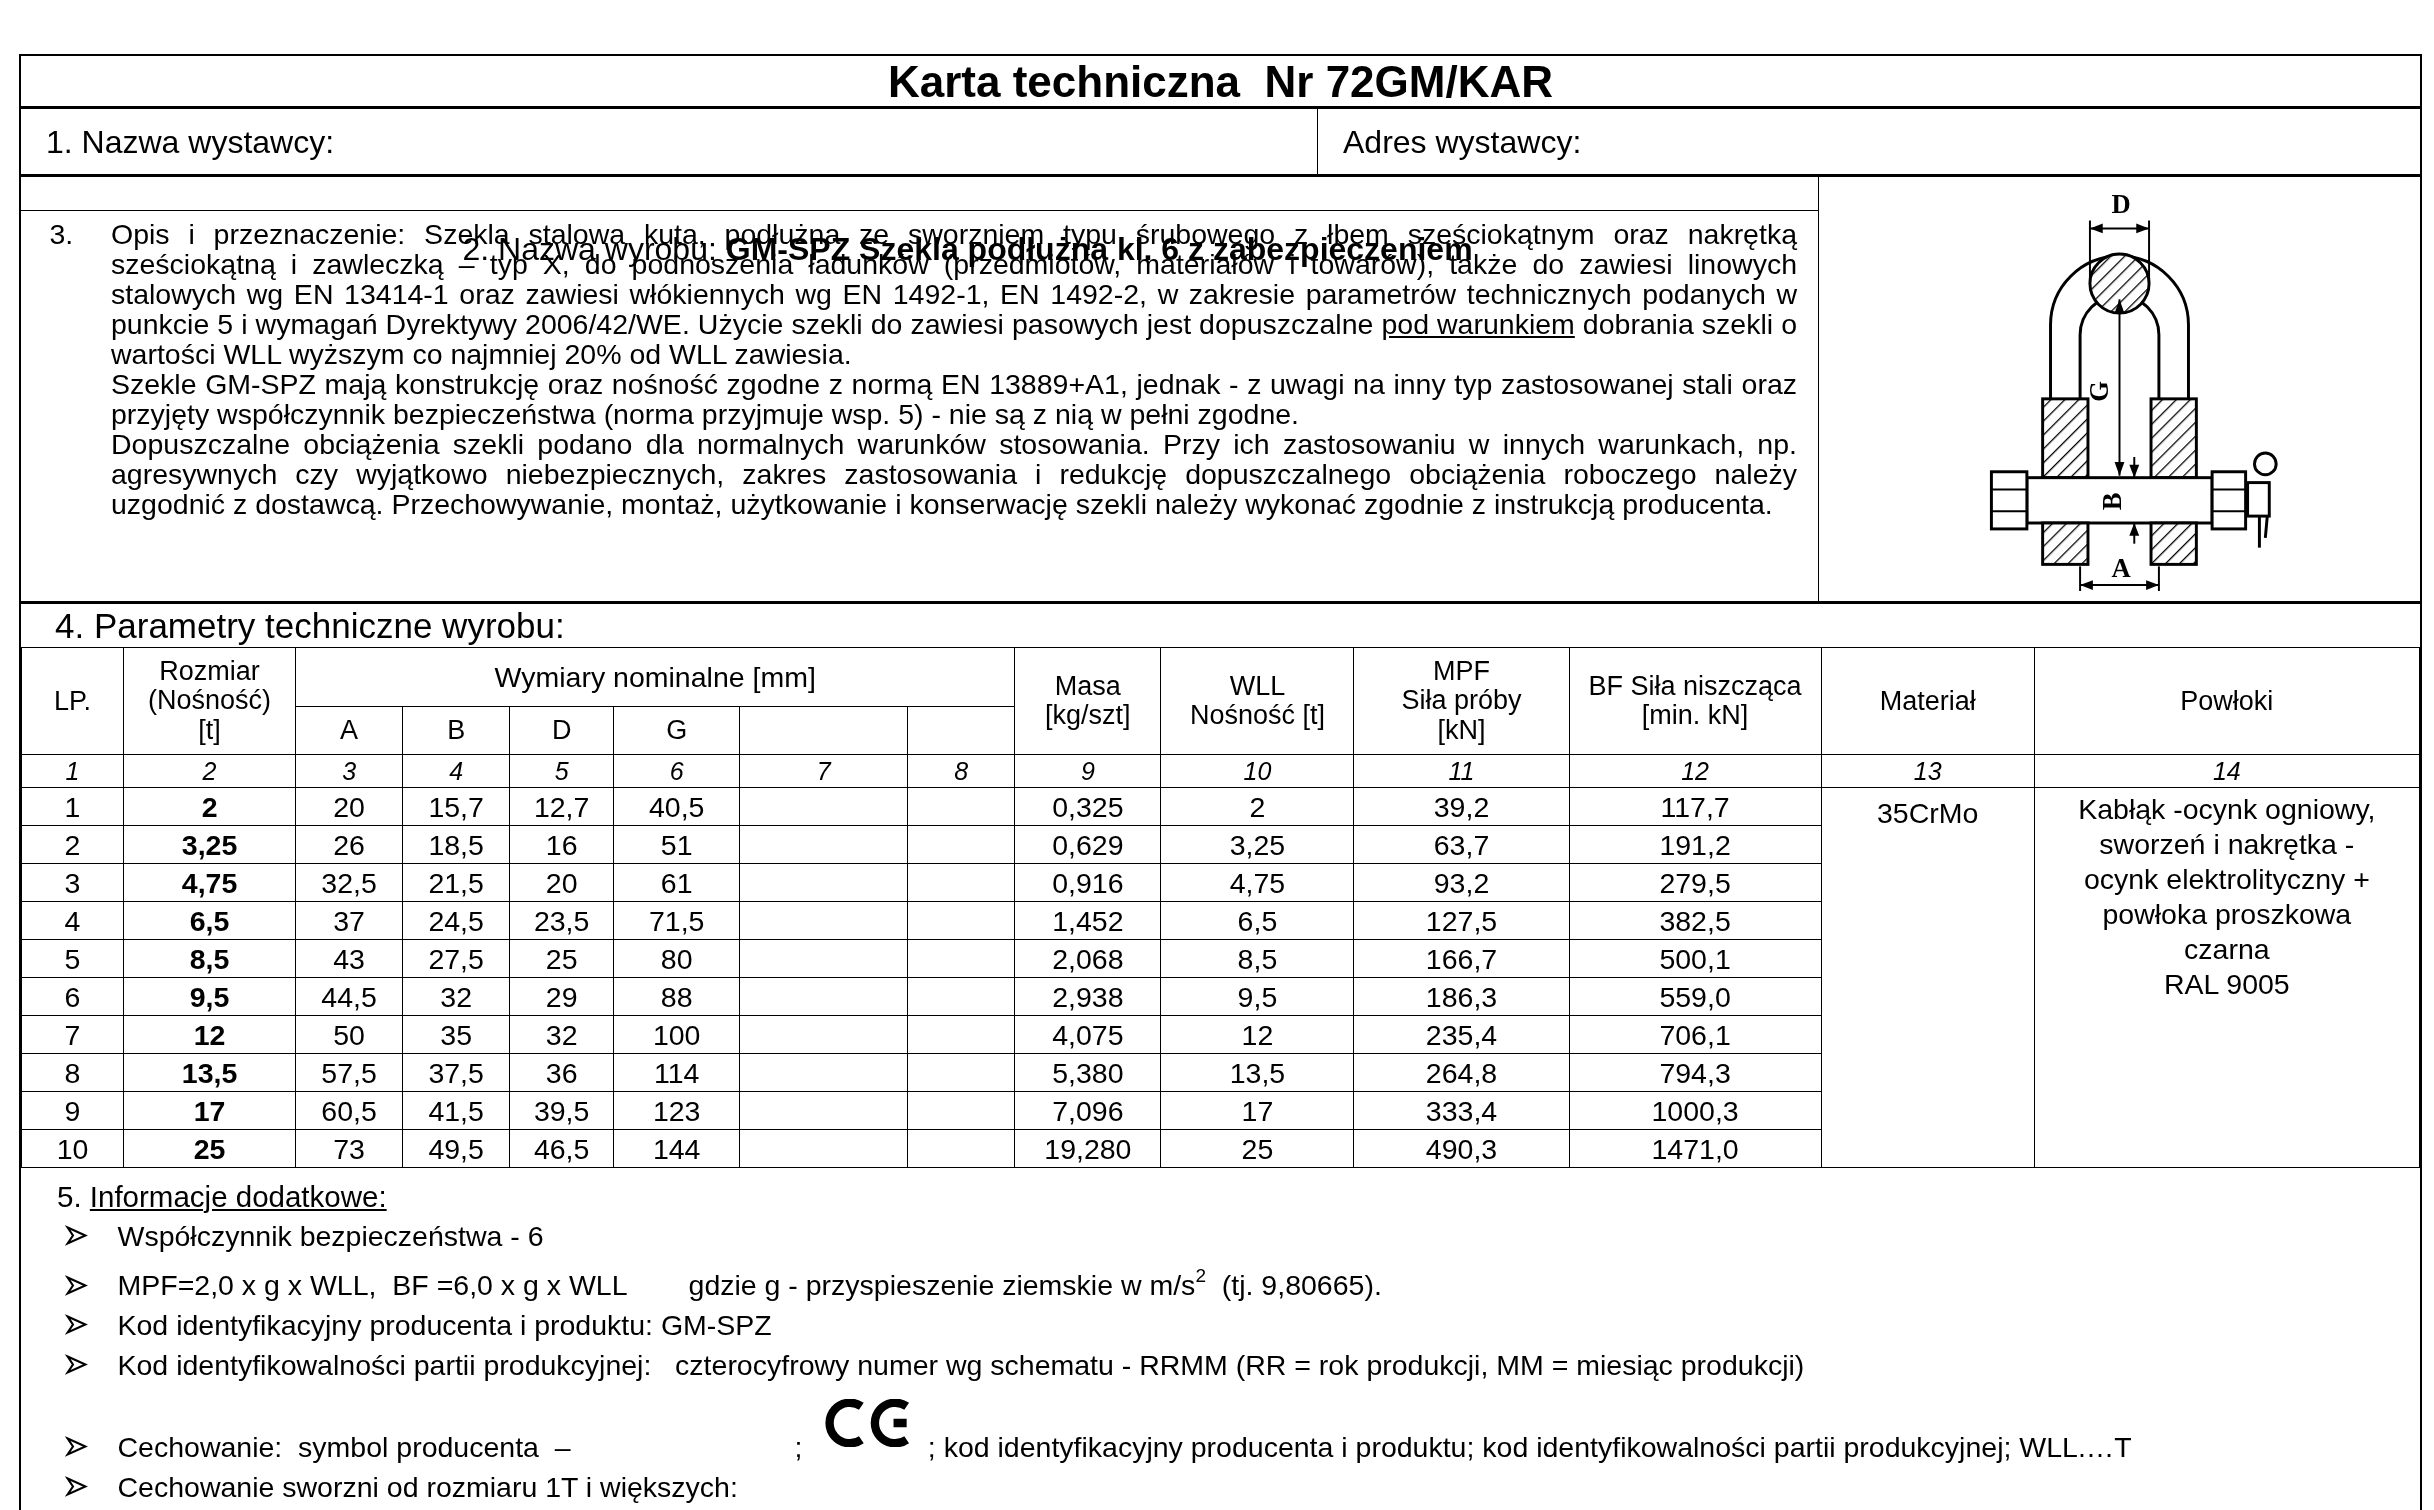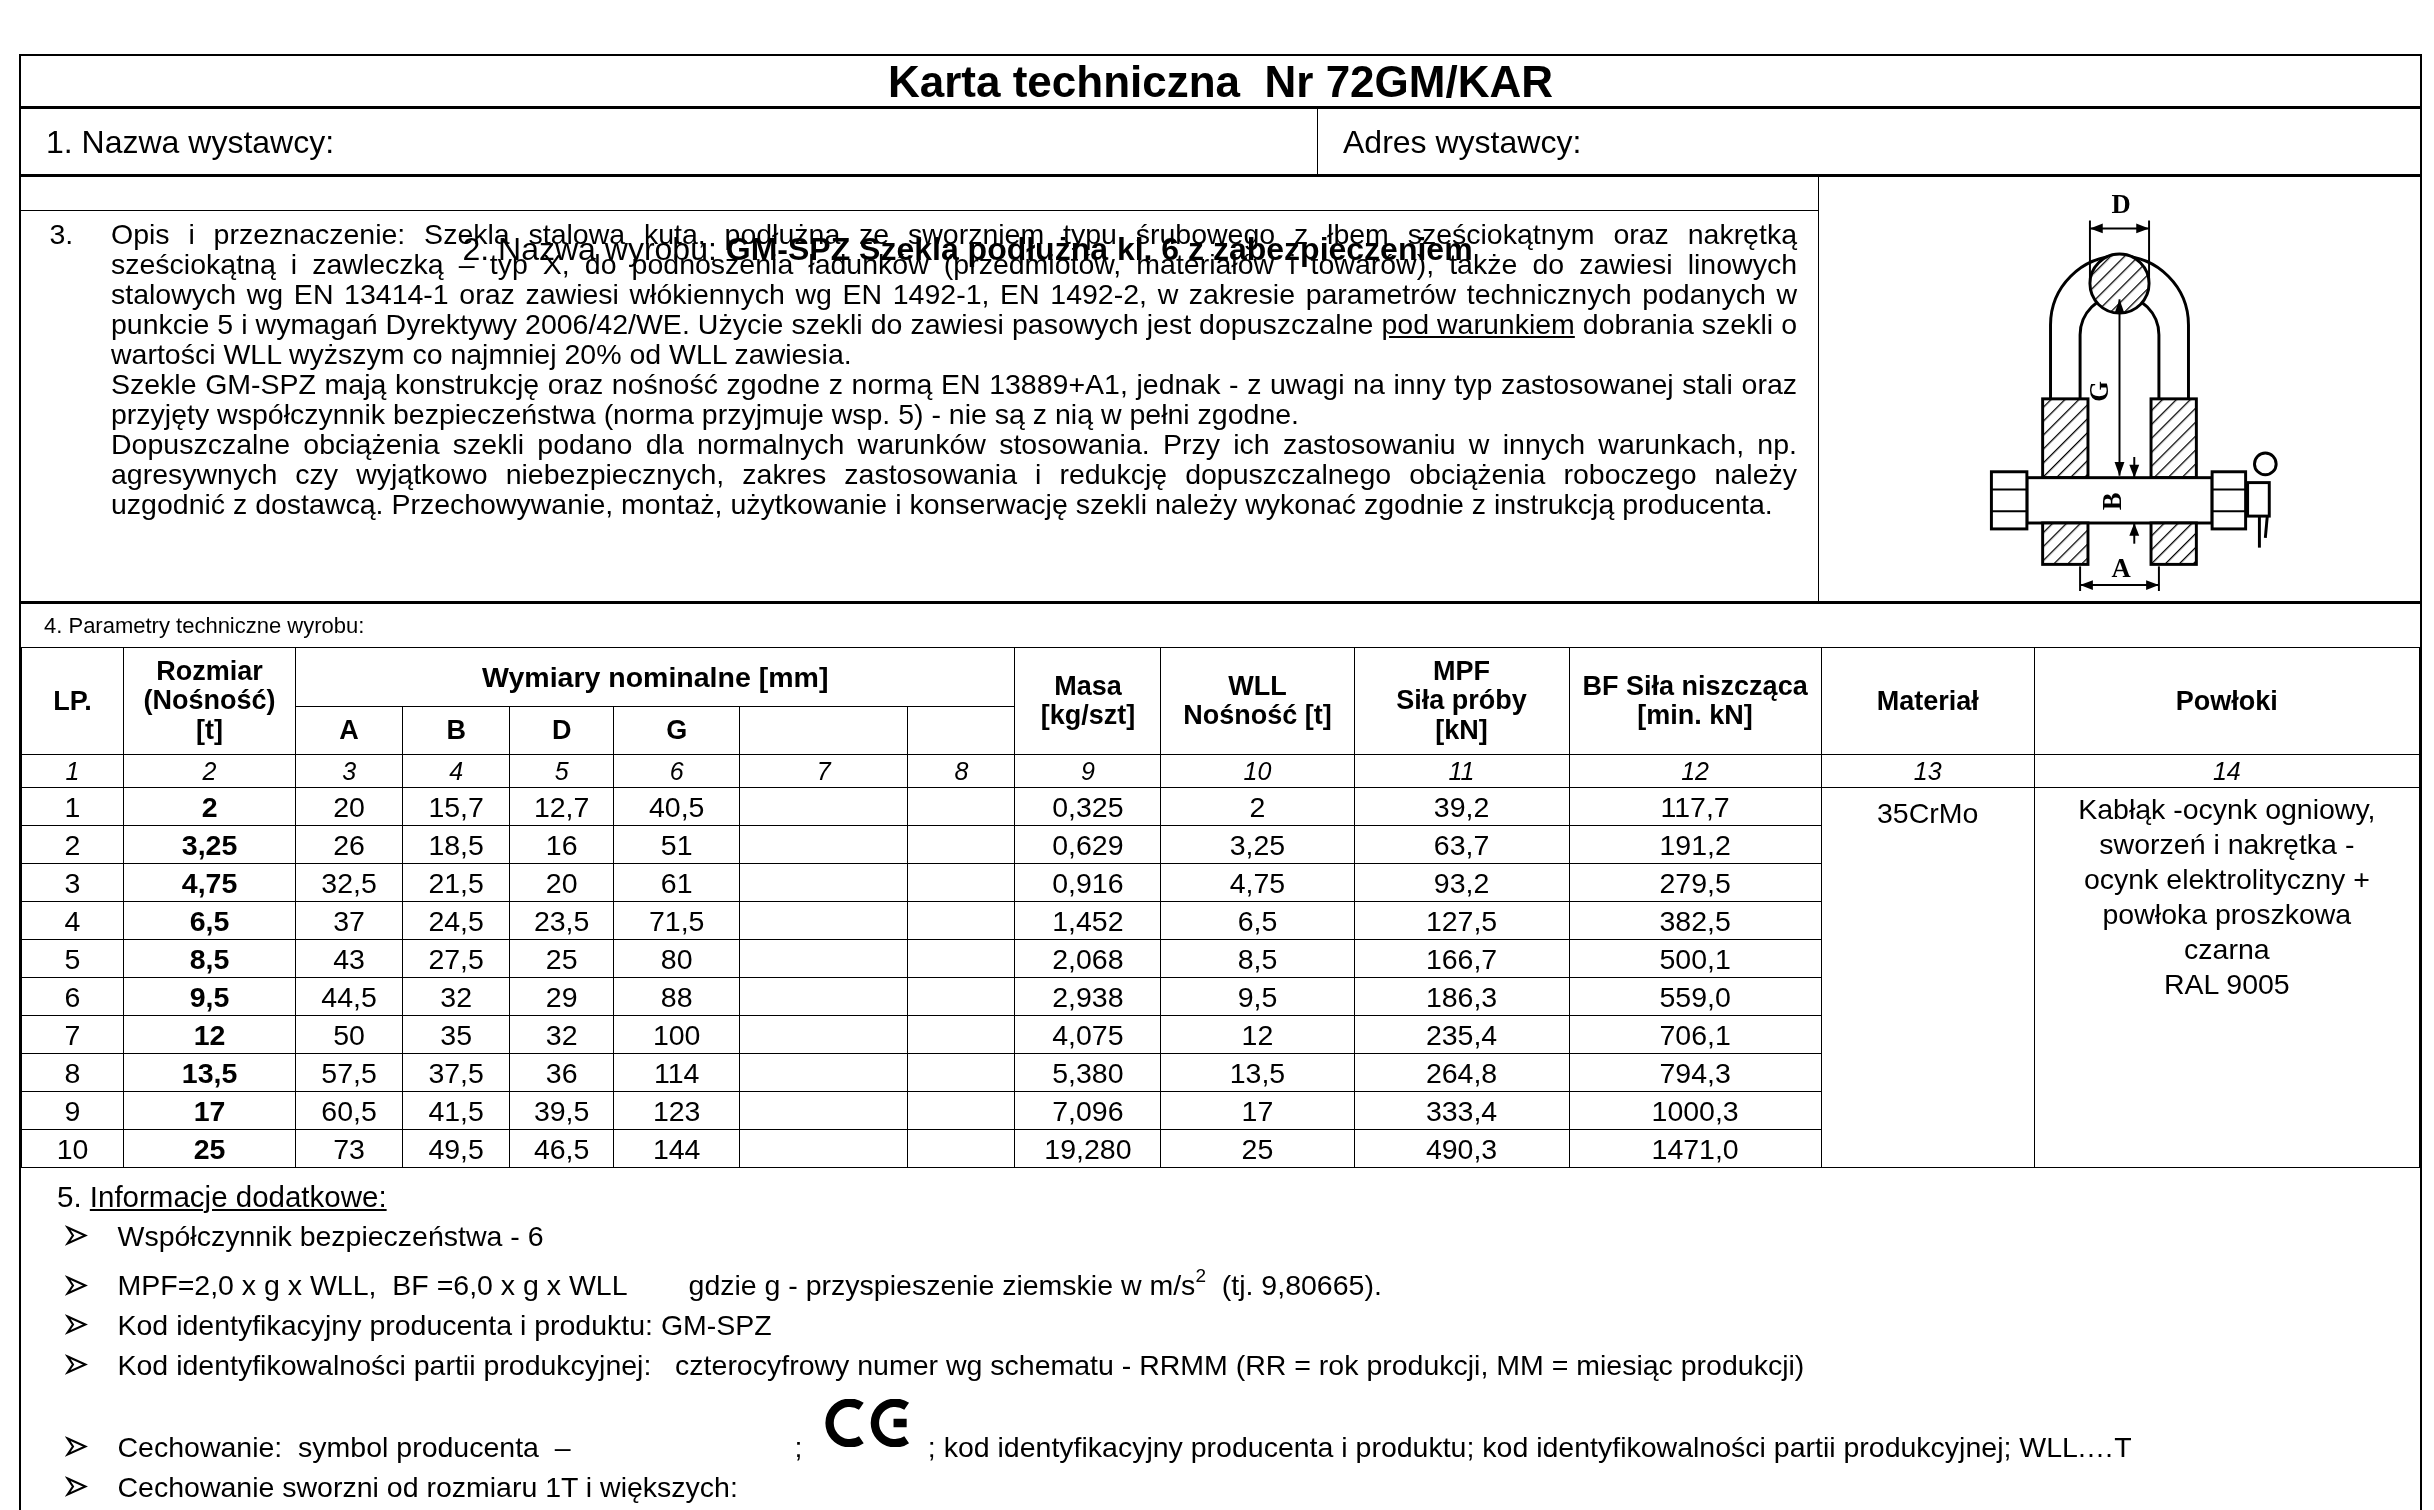--- a/index.html
+++ b/index.html
@@ -23,25 +23,25 @@
   .main-row { display:flex; }
   .main-left { flex:1; min-width:0; }
   .drawing-cell { width:602px; border-left:1.9px solid #000; display:flex; align-items:center; justify-content:center; }
   .product-row { height:34px; border-bottom:1.9px solid #000; font-size:32px; line-height:48px; padding-left:25px; white-space:pre;text-align:center; }
   .product-row b { font-weight:bold; }
   .desc { position:relative; padding:7.6px 21px 7.6px 90px; font-size:28.5px; line-height:30px; }
   .desc-num { position:absolute; left:28.5px; top:7.6px; }
   .desc-text { text-align:justify; }
   .u { text-decoration:underline;margin-top:39px; }
   
-  .section4-row { border-top:3.8px solid #000; height:46px; font-size:22px; line-height:44px; padding-left:23px; }
+  .section4-row { border-top:3.8px solid #000; height:46px; font-size:35px; line-height:44px; padding-left:34px; }
   
   table.params { width:100%; border-collapse:collapse; table-layout:fixed; }
   .params th, .params td { border:1.9px solid #000; text-align:center; vertical-align:middle; overflow:hidden; }
-  .params th { font-size:27px; font-weight:bold; }
+  .params th { font-size:27px; font-weight:normal; }
   .params .dims-th { font-size:28.5px; }
   .params thead tr.h1 th { height:59px; }
   .params thead tr.h2 th { height:48px; }
   .pre { white-space:pre-line; line-height:29.5px; }
   .params tr.colnums td { height:33px; font-size:25px; font-style:italic; line-height:30px; }
   .params tbody td { height:38px; font-size:28.5px; line-height:34px; }
   .params tbody td.bold { font-weight:bold; }
   .params td.material-cell { vertical-align:top; padding-top:7.6px; font-size:28.5px; }
   .params td.coating-cell { vertical-align:top; padding-top:3.8px; font-size:28.5px; line-height:35px; }
   

